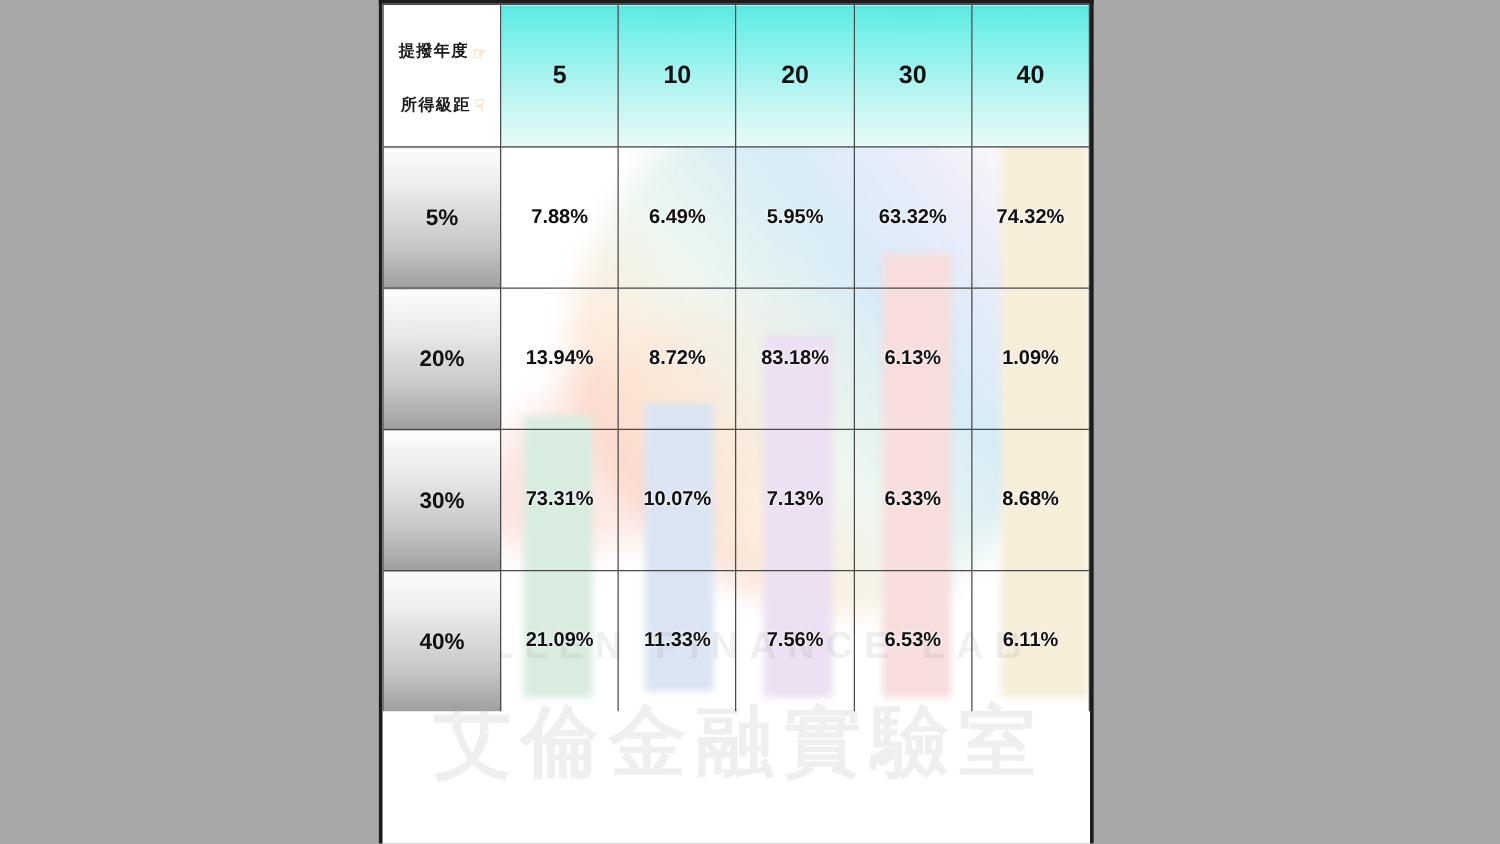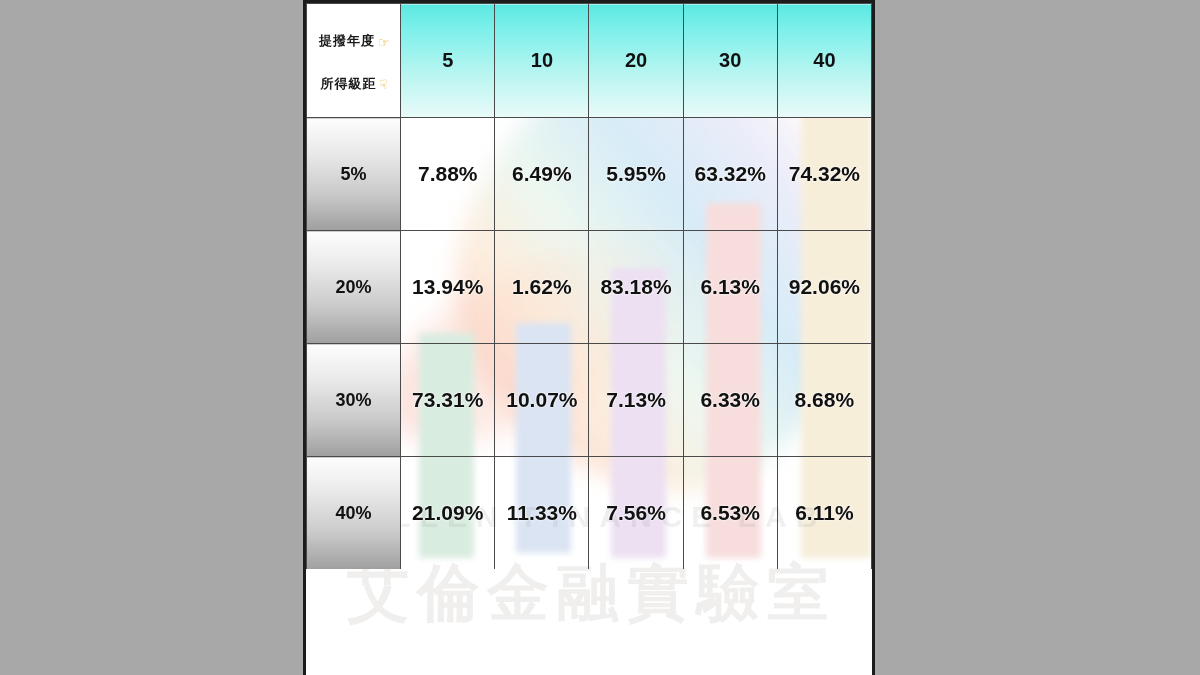--- a/index.html
+++ b/index.html
@@ -170,21 +170,21 @@
   
   td.rowlabel {
     background: linear-gradient(180deg, #fdfdfd 0%, #eaeaea 30%, #c9c9c9 68%, #9f9f9f 100%);
     font-size: 18px;
     color: #151515;
     border-left: 0;
   }
   
   td.val {
     background: transparent;
-    font-size: 21px;
+    font-size: 16px;
     color: #141414;
     text-shadow: 0 0 2px rgba(255,255,255,0.9), 0 0 3px rgba(255,255,255,0.7);
     margin-top: 36px;
   }
   td.last { border-right: 0; }
   tr.lastrow td { border-bottom: 0; }
 </style>
 </head>
 <body>
 
@@ -232,24 +232,24 @@
           <td class="val">6.49%</td>
           <td class="val">5.95%</td>
           <td class="val">63.32%</td>
           <td class="val last">74.32%</td>
         </tr>
 
 
         <tr class="row">
           <td class="rowlabel">20%</td>
           <td class="val">13.94%</td>
-          <td class="val">1.62%</td>
+          <td class="val">8.72%</td>
           <td class="val">83.18%</td>
           <td class="val">6.13%</td>
-          <td class="val last">92.06%</td>
+          <td class="val last">1.09%</td>
         </tr>
 
         <tr class="row">
           <td class="rowlabel">30%</td>
           <td class="val">73.31%</td>
           <td class="val">10.07%</td>
           <td class="val">7.13%</td>
           <td class="val">6.33%</td>
           <td class="val last">8.68%</td>
         </tr>

